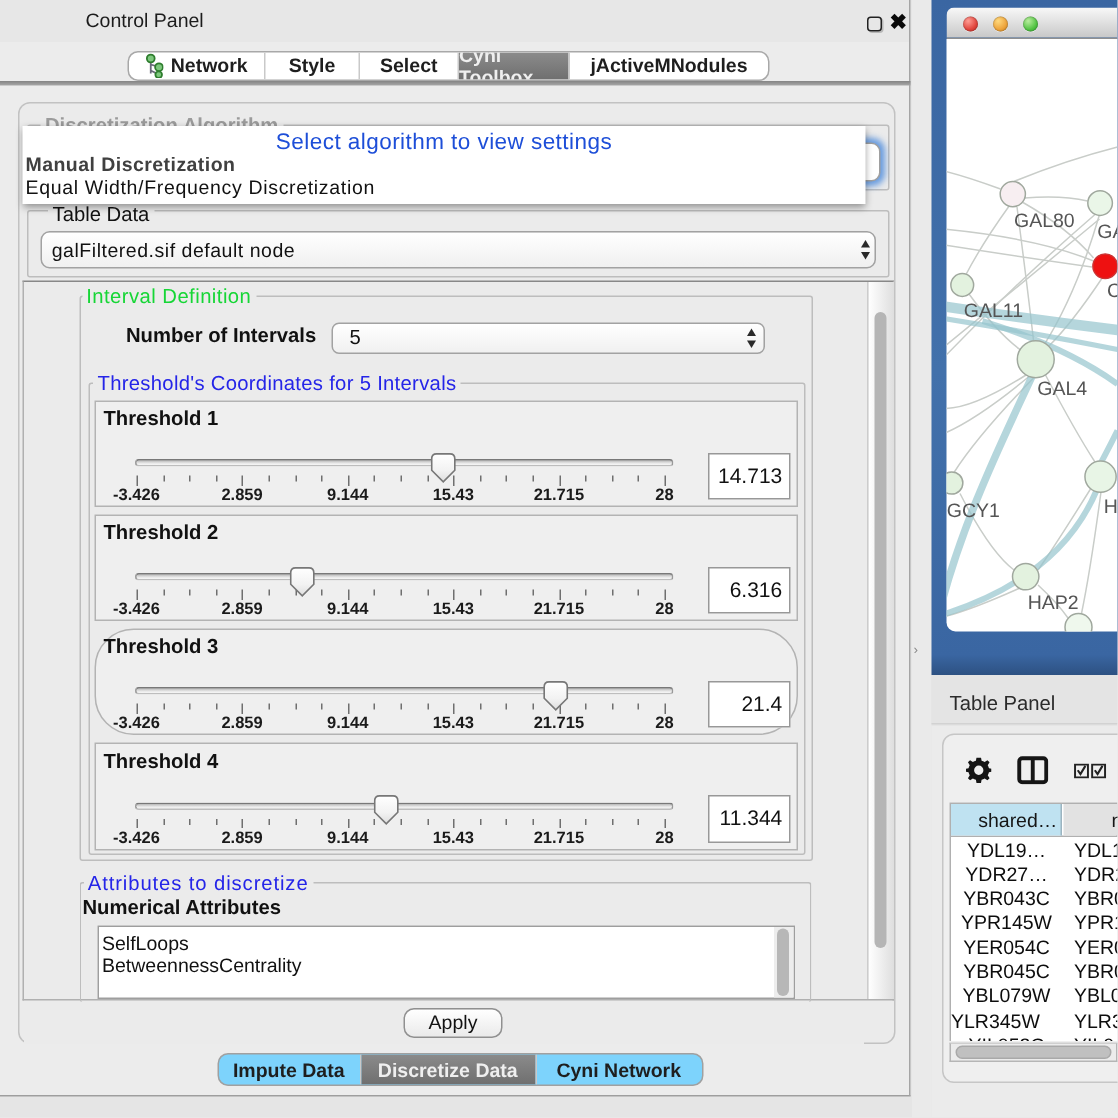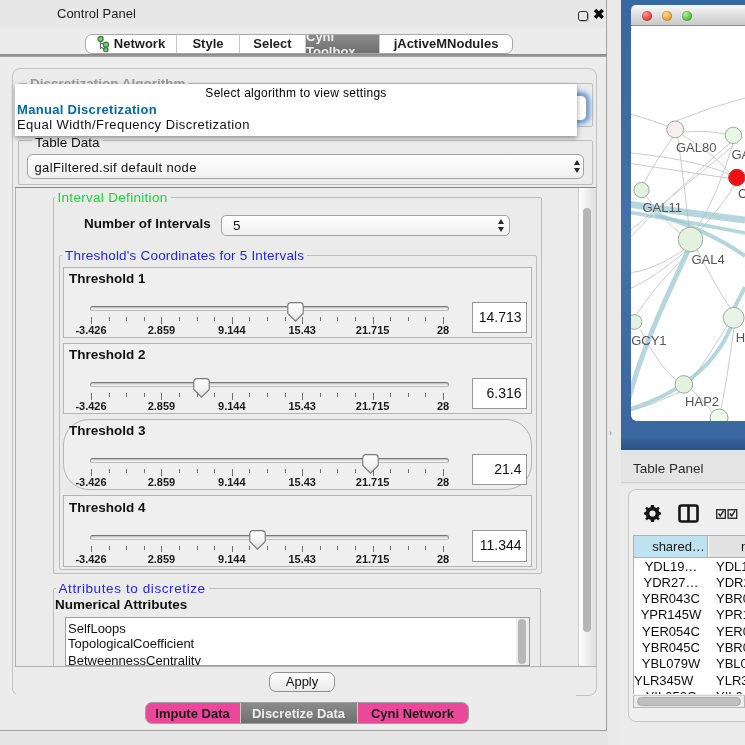--- a/index.html
+++ b/index.html
@@ -50,29 +50,29 @@
 .thumb { position:absolute; top:34px; width:17px; height:20px; }
 
 
 #numlist { left:65px; top:617px; width:465px; height:49px; background:#ffffff; border:1px solid #9e9e9e; font-size:13px; color:#111; overflow:hidden; }
 #numlist div { padding-left:2px; height:17.1px; line-height:17px; }
 
 
 .btn { position:absolute; background:linear-gradient(#ffffff,#eaeaea); border:1px solid #909090; border-radius:7px; font-size:13px; color:#111; text-align:center; }
 
 
-#btabs { left:144.5px; top:702px; height:22px; display:flex; background:#ec4899; border:1px solid #a0a0a0; border-radius:7px; overflow:hidden;align-items:center; }
+#btabs { left:144.5px; top:702px; height:22px; display:flex; background:#7dd3fc; border:1px solid #a0a0a0; border-radius:7px; overflow:hidden;align-items:center; }
 #btabs .tab { height:100%; display:flex; align-items:center; justify-content:center; font-size:13px; font-weight:bold; color:#1e1e1e; border-right:1px solid #c9c9c9; }
 #btabs .tab:last-child { border-right:none; }
 #btabs .tab.sel { background:linear-gradient(#8b8b8b,#6f6f6f); color:#efefef; }
 
 
 #popup { left:15px; top:84px; width:562px; height:52px; background:#ffffff; box-shadow:0 2px 5px rgba(0,0,0,0.4); z-index:50; }
-#popup .ph { position:absolute; left:0; right:0; top:2px; text-align:center; font-size:12px; color:#000000; letter-spacing:0.3px; }
-#popup .i1 { position:absolute; left:2px; top:18px; font-size:13px; font-weight:bold; color:#0369a1; letter-spacing:0.3px; }
+#popup .ph { position:absolute; left:0; right:0; top:2px; text-align:center; font-size:15px; color:#1d4ed8; letter-spacing:0.3px; }
+#popup .i1 { position:absolute; left:2px; top:18px; font-size:13px; font-weight:bold; color:#404040; letter-spacing:0.3px; }
 #popup .i2 { position:absolute; left:2px; top:33px; font-size:13px; color:#111; letter-spacing:0.45px; }
 
 
 #gap { left:608px; top:0; width:13px; height:745px; background:#eaeaea; }
 #netwin { left:621px; top:0; width:133px; height:450px; background:linear-gradient(#3a66a2,#4271ab 55%,#3a66a2 97%,#2d5182);text-align:right; }
 #nettitle { left:10px; top:5px; width:114px; height:21px; background:linear-gradient(#f8f8f8,#c8c8c8); border-bottom:1px solid #8f8f8f; border-top-left-radius:5px; }
 .light { position:absolute; top:6px; width:10px; height:10px; border-radius:50%; box-shadow:inset 0 0 1px rgba(0,0,0,0.55), 0 0.5px 0 rgba(255,255,255,0.7); }
 #canvas { left:10px; top:26px; width:114px; height:395px; background:#ffffff; border-bottom-left-radius:6px; }
 
 #tpstrip { left:621px; top:450px; width:124px; height:33px; background:#e4e4e4; border-bottom:1px solid #d2d2d2; }
@@ -313,21 +313,20 @@
   </svg>
         <div class="vbox">11.344</div>
       </div>
     </div>
 
   <div class="group" style="left:52.5px; top:588px; width:488.5px; height:80px; border-bottom:none;"></div>
   <div class="gtitle" style="left:55.5px; top:580.5px; color:#2525e8; letter-spacing:0.6px;">Attributes to discretize</div>
   <div class="abs" style="left:55px; top:597px; font-size:13.5px; font-weight:bold; color:#111;">Numerical Attributes</div>
   <div id="numlist" class="abs">
     <div style="padding-top:2px;">SelfLoops</div>
-    <div>TopologicalCoefficient</div>
     <div>BetweennessCentrality</div>
   </div>
   <div class="abs" style="left:516px; top:618px; width:13px; height:47px; background:#ededed;"></div>
   <div class="abs" style="left:517.5px; top:619px; width:8px; height:45px; background:#b7b7b7; border-radius:4px;"></div>
 
   <div class="abs" style="left:16px; top:667.5px; width:560px; height:28px; background:#ebebeb;"></div>
 
   <div class="btn" style="left:269px; top:671.5px; width:66px; height:20px; line-height:18px;">Apply</div>
 
   <div id="btabs" class="abs">

